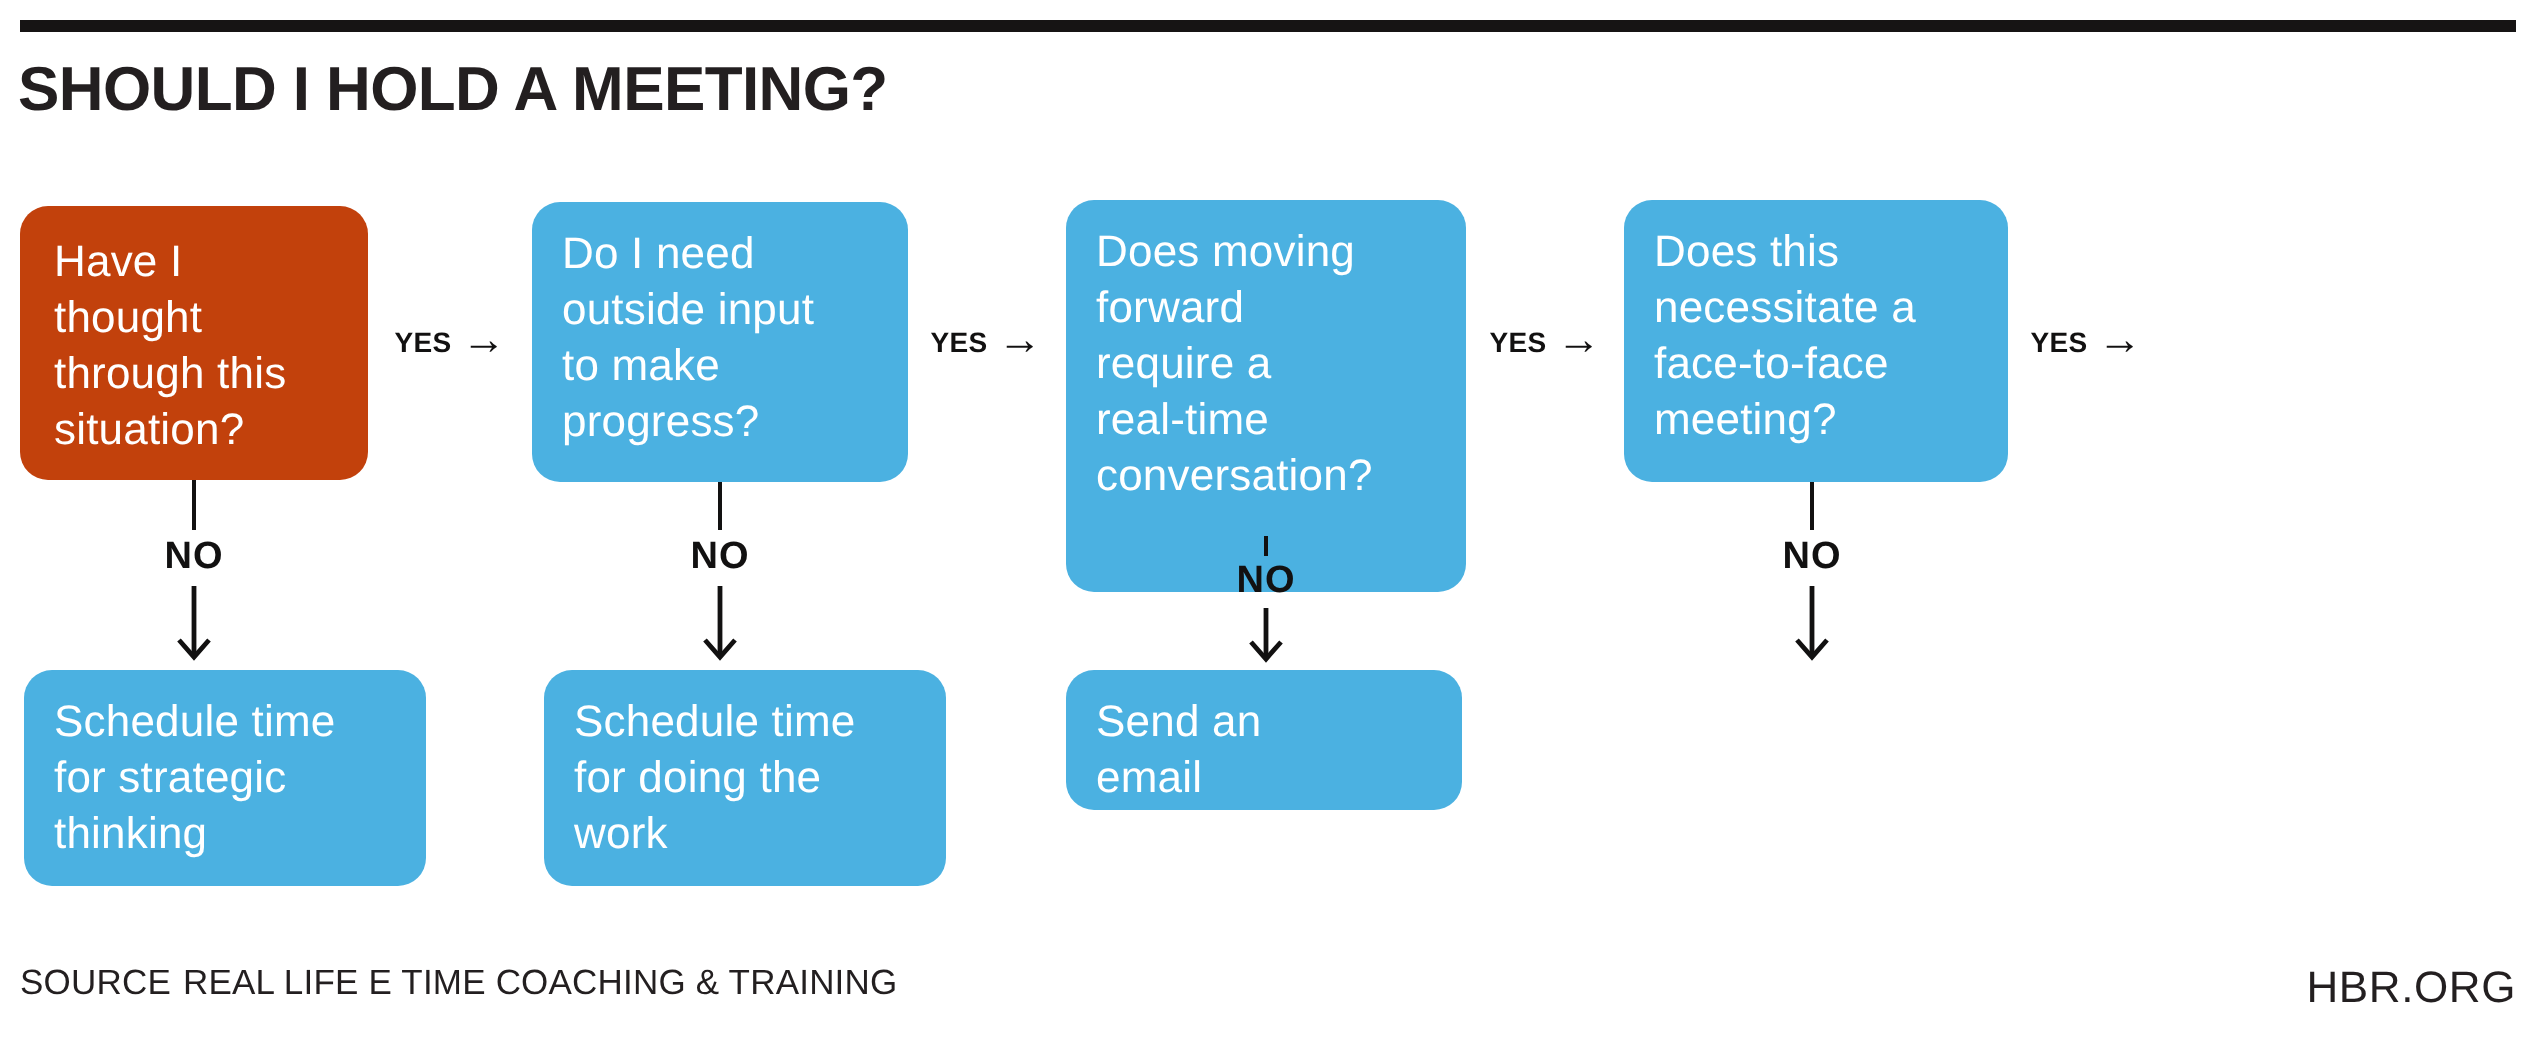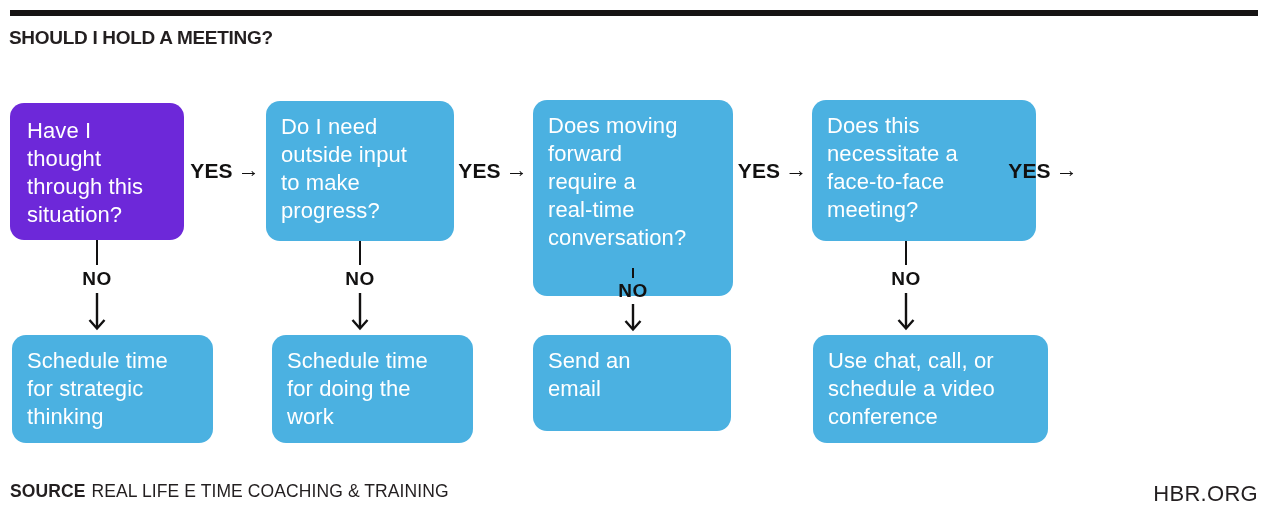--- a/index.html
+++ b/index.html
@@ -14,68 +14,68 @@
   .top-bar {
     position: absolute;
     left: 10px; top: 10px;
     width: 1248px; height: 6px;
     background: #161414;
   }
   .title {
     position: absolute;
     left: 9px; top: 27px;
     margin: 0;
-    font-size: 19px;
+    font-size: 31px;
     font-weight: 700;
     letter-spacing: -0.3px;
     color: #231f20;
   }
   .box {
     position: absolute;
     box-sizing: border-box;
     border-radius: 14px;
     background: #4bb1e1;
     color: #ffffff;
     font-size: 22px;
     line-height: 28px;
     padding: 12px 15px;
     white-space: pre-line;
     letter-spacing: 0.1px;
   }
-  .box.dark { background: #6d28d9; padding: 14px 17px; }
+  .box.dark { background: #c2410c; padding: 14px 17px; }
   .yes-wrap {
     position: absolute;
     height: 26px;
     display: flex;
     align-items: center;
     justify-content: center;
     gap: 5px;
     color: #121111;
   }
-  .yes-word { font-weight: 700; font-size: 21px; letter-spacing: 0.2px; text-align: center; }
+  .yes-word { font-weight: 700; font-size: 14px; letter-spacing: 0.2px; text-align: center; }
   .yes-arrow { font-size: 22px; font-weight: 400; line-height: 1; position: relative; top: -1px; }
   .stub { position: absolute; width: 2px; background: #121111; }
   .no-label {
     position: absolute;
     width: 64px;
     text-align: center;
     font-weight: 700;
     font-size: 19px;
     letter-spacing: 0.5px;
     color: #121111;
   }
   .down-arrow { position: absolute; }
   .source {
     position: absolute;
     left: 10px; top: 481px;
     font-size: 17.5px;
     color: #231f20;
     letter-spacing: 0.1px;
   }
-  .source .src-label { font-weight: 700; margin-right: 6px; }
+  .source .src-label { font-weight: 400; margin-right: 6px; }
   .brand {
     position: absolute;
     right: 16px; top: 481px;
     font-size: 22px;
     color: #231f20;
     letter-spacing: 0.3px;
   }
 </style>
 </head>
 <body>
@@ -91,21 +91,21 @@
 situation?</div>
   <div class="box" style="left:266px; top:101px; width:188px; height:140px;">Do I need
 outside input
 to make
 progress?</div>
   <div class="box" style="left:533px; top:100px; width:200px; height:196px;">Does moving
 forward
 require a
 real-time
 conversation?</div>
-  <div class="box" style="left:812px; top:100px; width:224px; height:141px;">Does this
+  <div class="box" style="left:812px; top:100px; width:192px; height:141px;">Does this
 necessitate a
 face-to-face
 meeting?</div>
 
   <div class="yes-wrap" style="left:184px; top:158px; width:82px;">
     <span class="yes-word">YES</span>
     <span class="yes-arrow">→</span>
   </div>
   <div class="yes-wrap" style="left:453px; top:158px; width:80px;">
     <span class="yes-word">YES</span>
@@ -147,24 +147,21 @@
     <line x1="11" y1="0" x2="11" y2="34" stroke="#121111" stroke-width="2.4"></line>
     <polyline points="3.5,27 11,35.5 18.5,27" fill="none" stroke="#121111" stroke-width="2.4"></polyline>
   </svg>
 
   <div class="box" style="left:12px; top:335px; width:201px; height:108px;">Schedule time
 for strategic
 thinking</div>
   <div class="box" style="left:272px; top:335px; width:201px; height:108px;">Schedule time
 for doing the
 work</div>
-  <div class="box" style="left:533px; top:335px; width:198px; height:96px;">Send an
+  <div class="box" style="left:533px; top:335px; width:198px; height:70px;">Send an
 email</div>
-  <div class="box" style="left:813px; top:335px; width:235px; height:108px;">Use chat, call, or
-schedule a video
-conference</div>
 
   <div class="source">
     <span class="src-label">SOURCE</span><span>REAL LIFE E TIME COACHING &amp; TRAINING</span>
   </div>
   <div class="brand">HBR.ORG</div>
 
 </div>
 
 </body></html>

